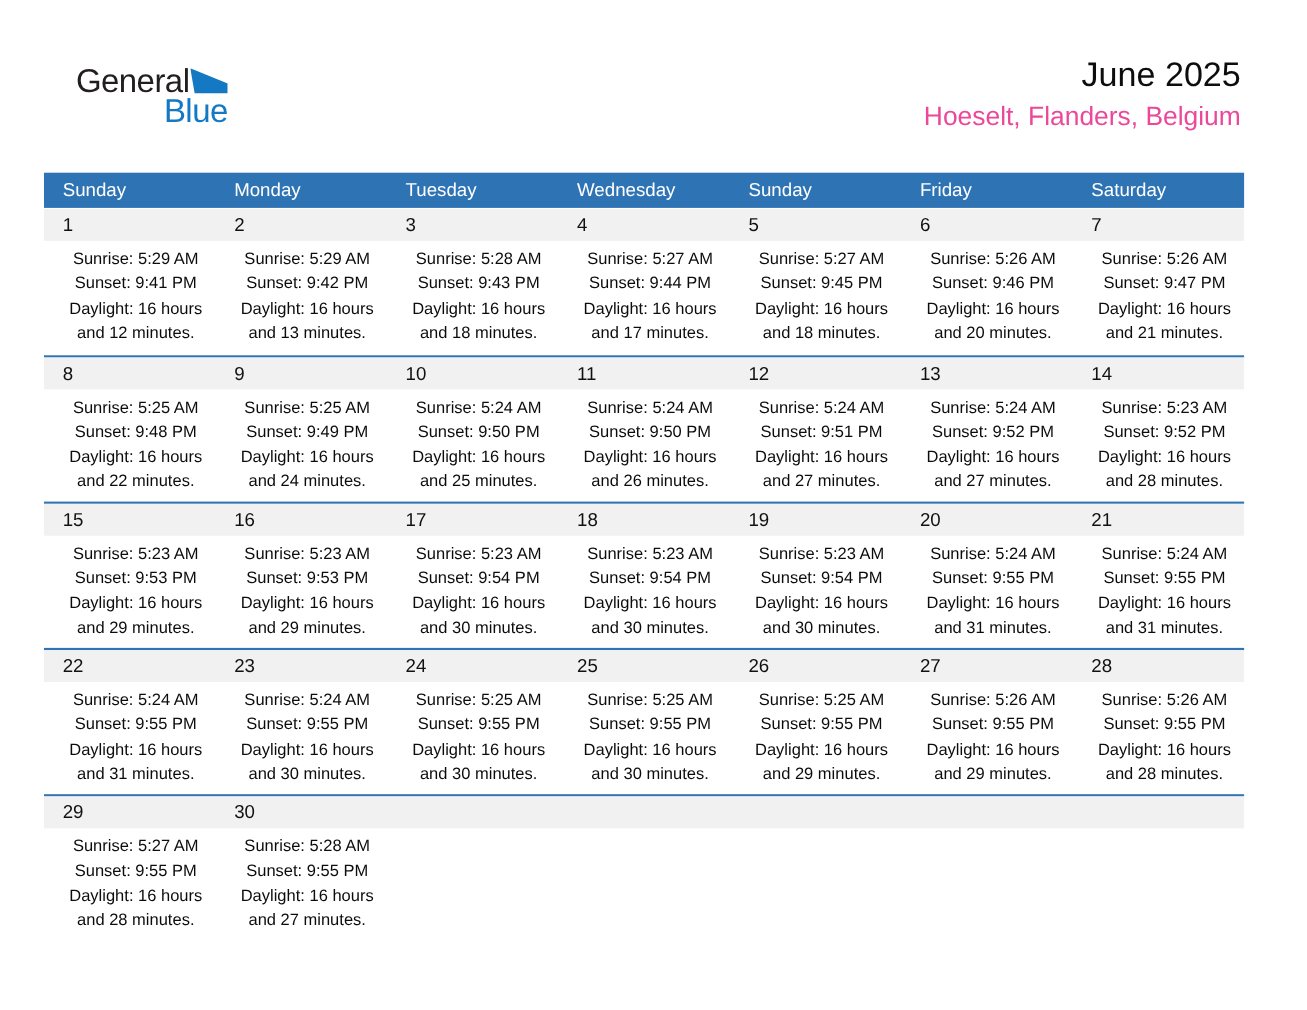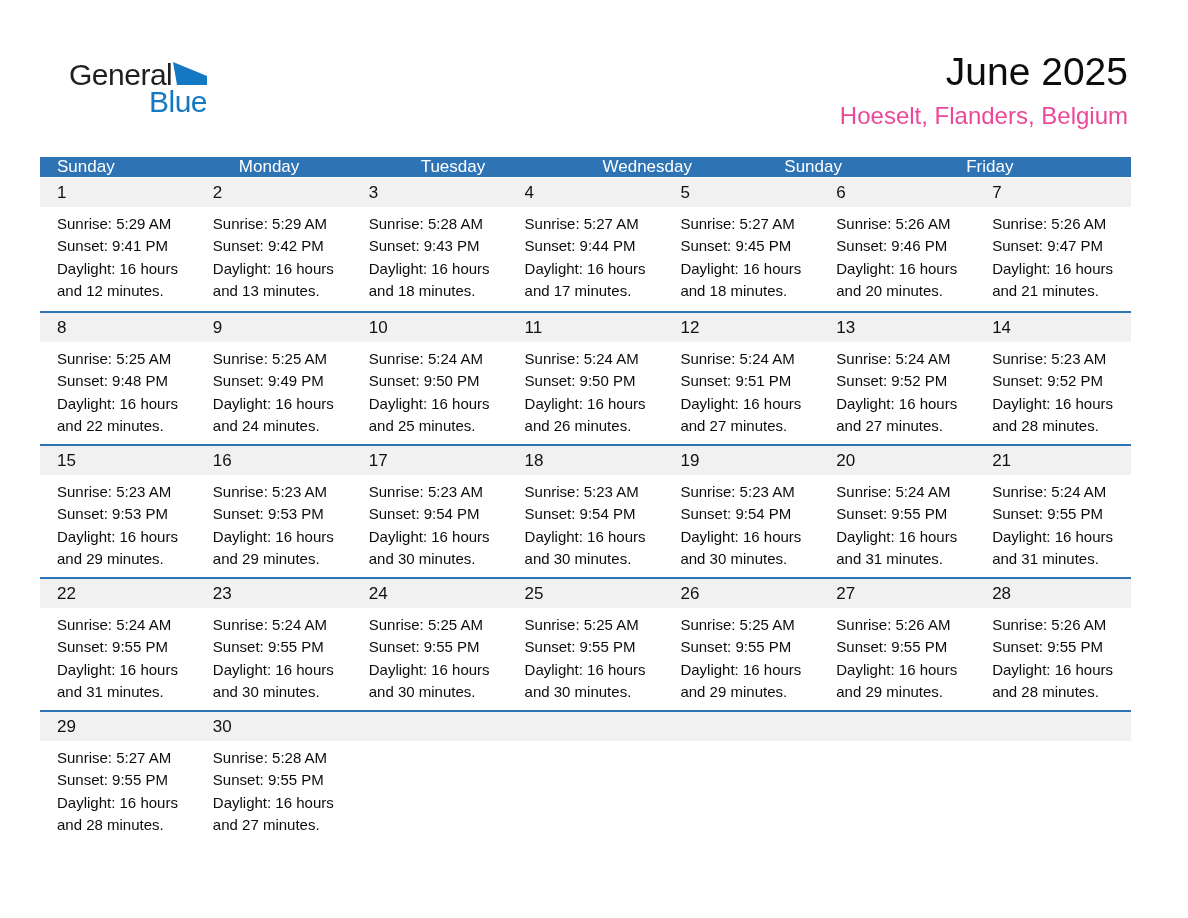--- a/index.html
+++ b/index.html
@@ -15,45 +15,45 @@
   
   .logo { position: absolute; left: 69px; top: 60px; }
   .logo-top { display: flex; align-items: flex-start; }
   .logo-general { font-size: 30px; line-height: 1; color: #221e1f; letter-spacing: -0.5px; }
   .logo-triangle-svg { margin-left: 1px; margin-top: 2px; display: block; }
   .logo-bottom { margin-left: 80px; margin-top: -3px; }
   .logo-blue { font-size: 30px; line-height: 1; color: var(--logo-blue, #1479C2); letter-spacing: -0.5px; }
 
   
   .title-block { position: absolute; right: 60px; top: 50px; text-align: right; }
-  .month-title { font-size: 39px; line-height: 1.15; color: #0d0d0d; font-weight: 400; }
+  .month-title { font-size: 31px; line-height: 1.15; color: #0d0d0d; font-weight: 400; }
   .location { font-size: 24px; line-height: 1.2; color: #ec4899; margin-top: 7px; }
 
   
   .calendar { position: absolute; left: 40px; top: 157px; width: 1091px; }
   .weekday-row {
-    display: grid; grid-template-columns: repeat(6, 1fr);
+    display: grid; grid-template-columns: repeat(7, 1fr);
     background: var(--header-blue, #2E74B5);
-    height: 20px; align-items: center;
+    height: 32px; align-items: center;
   }
   .weekday { color: #ffffff; font-size: 17px; padding-left: 17px; }
 
   .weeks { margin-top: 1px; }
   .week-row {
     display: grid; grid-template-columns: repeat(7, 1fr);
     position: relative; height: 133px;
   }
   .week-row + .week-row { border-top: 2px solid var(--header-blue, #2E74B5); }
   .week-row::before {
     content: ""; position: absolute; left: 0; right: 0; top: 0; height: 29px;
     background: var(--band-gray, #F1F1F1); z-index: 0;
   }
   .day-cell { position: relative; z-index: 1; padding-left: 17px; padding-right: 6px; }
   .date-num { height: 29px; line-height: 29px; font-size: 17px; color: #111; }
-  .day-lines { margin-top: 6px; }
+  .day-lines { margin-top: 6px; text-align: center; }
   .day-line { font-size: 15px; line-height: 22.4px; color: #0c0c0c; }
 </style>
 </head>
 <body style="--header-blue: #2E74B5; --band-gray: #F1F1F1; --logo-blue: #1479C2;">
 
 <div class="logo">
   <div class="logo-top">
     <span class="logo-general">General</span>
     <svg class="logo-triangle-svg" width="34" height="23" viewBox="0 0 34 23">
       <polygon points="0,0 34,14 34,23 4,23" fill="#1479C2"></polygon>

